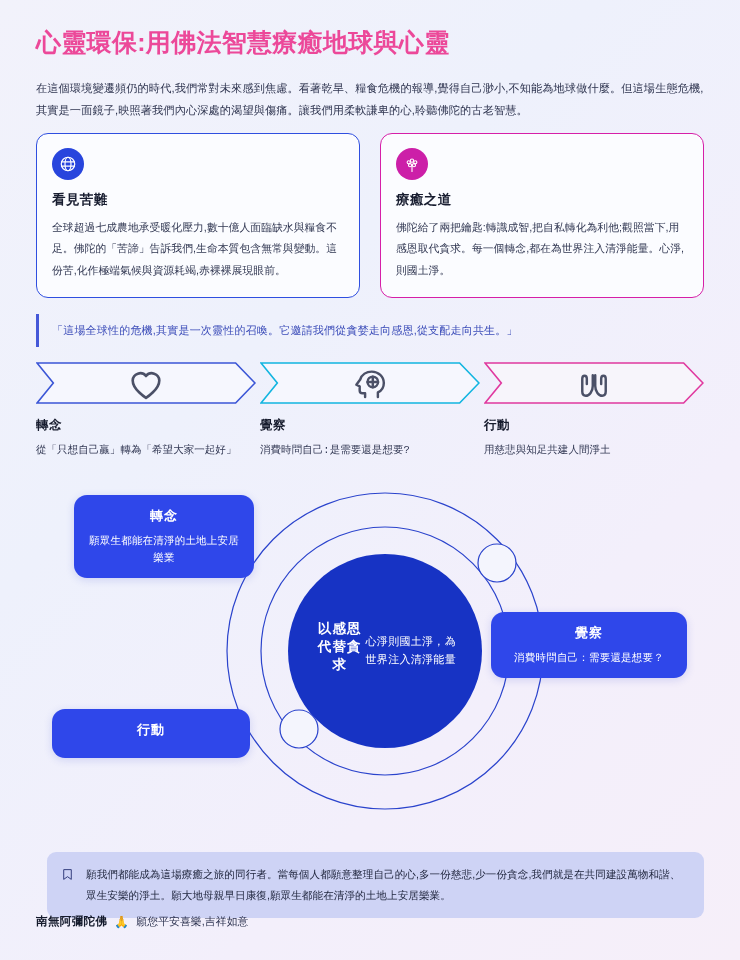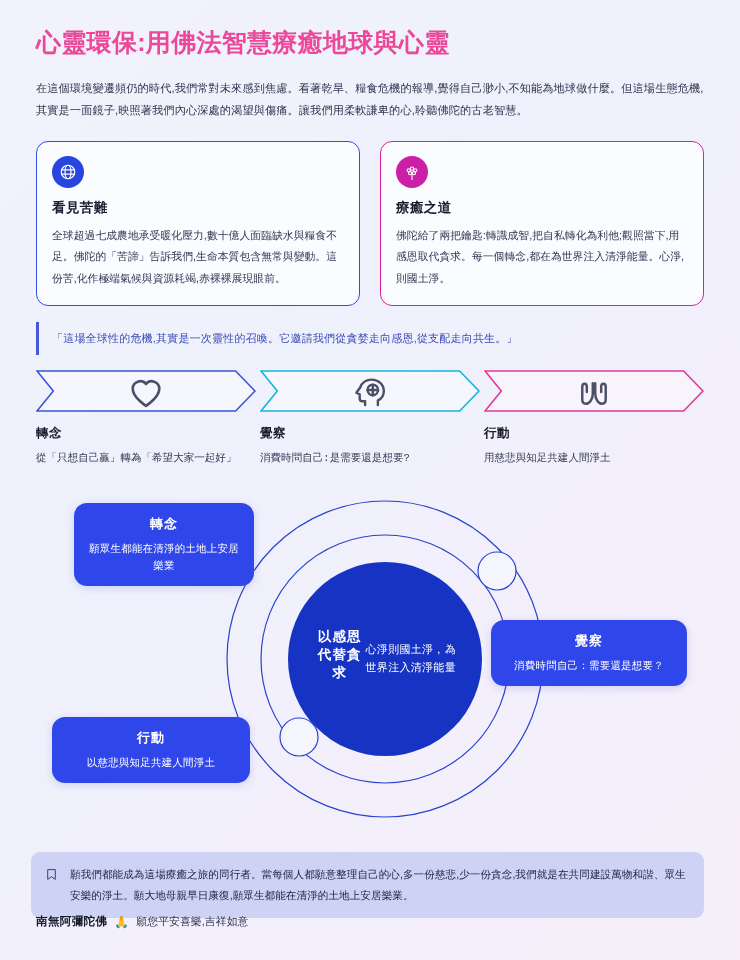--- a/index.html
+++ b/index.html
@@ -40,21 +40,21 @@
     line-height: 1.95;
     color: #2f3550;
     letter-spacing: 0.1px;
     max-width: 672px;
   }
 
   
   .cards {
     display: flex;
     gap: 20px;
-    margin-top: 20px;
+    margin-top: 12px;
     align-items: flex-end;
   }
   .card {
     flex: 1 1 0;
     box-sizing: border-box;
     background: #fbfcff;
     border-radius: 12px;
     padding: 14px 15px 16px 15px;
     min-height: 162px;
   }
@@ -209,21 +209,21 @@
   }
   .core .c-desc {
     font-size: 11px;
     line-height: 1.62;
     letter-spacing: 0.3px;
   }
 
   
   .note {
     position: absolute;
-    left: 31px;
+    left: 47px;
     right: 36px;
     top: 852px;
     box-sizing: border-box;
     background: #ced3f5;
     border-radius: 9px;
     padding: 12px 16px 13px 14px;
     display: flex;
     gap: 12px;
     align-items: flex-start;
   }
@@ -373,21 +373,20 @@
       <div class="n-desc">願眾生都能在清淨的土地上安居樂業</div>
     </div>
 
     <div class="node node-awareness">
       <div class="n-title">覺察</div>
       <div class="n-desc">消費時問自己：需要還是想要？</div>
     </div>
 
     <div class="node node-action">
       <div class="n-title">行動</div>
-      <div class="n-desc">以慈悲與知足共建人間淨土</div>
     </div>
 
   </div>
 
   <div class="note">
     <span class="note-icon">
       <svg width="13" height="13" viewBox="0 0 24 24" fill="none" stroke="#2f3a7a" stroke-width="1.8" stroke-linejoin="round">
         <path d="M5 3h14v18l-7-5-7 5V3z"></path>
       </svg>
     </span>

